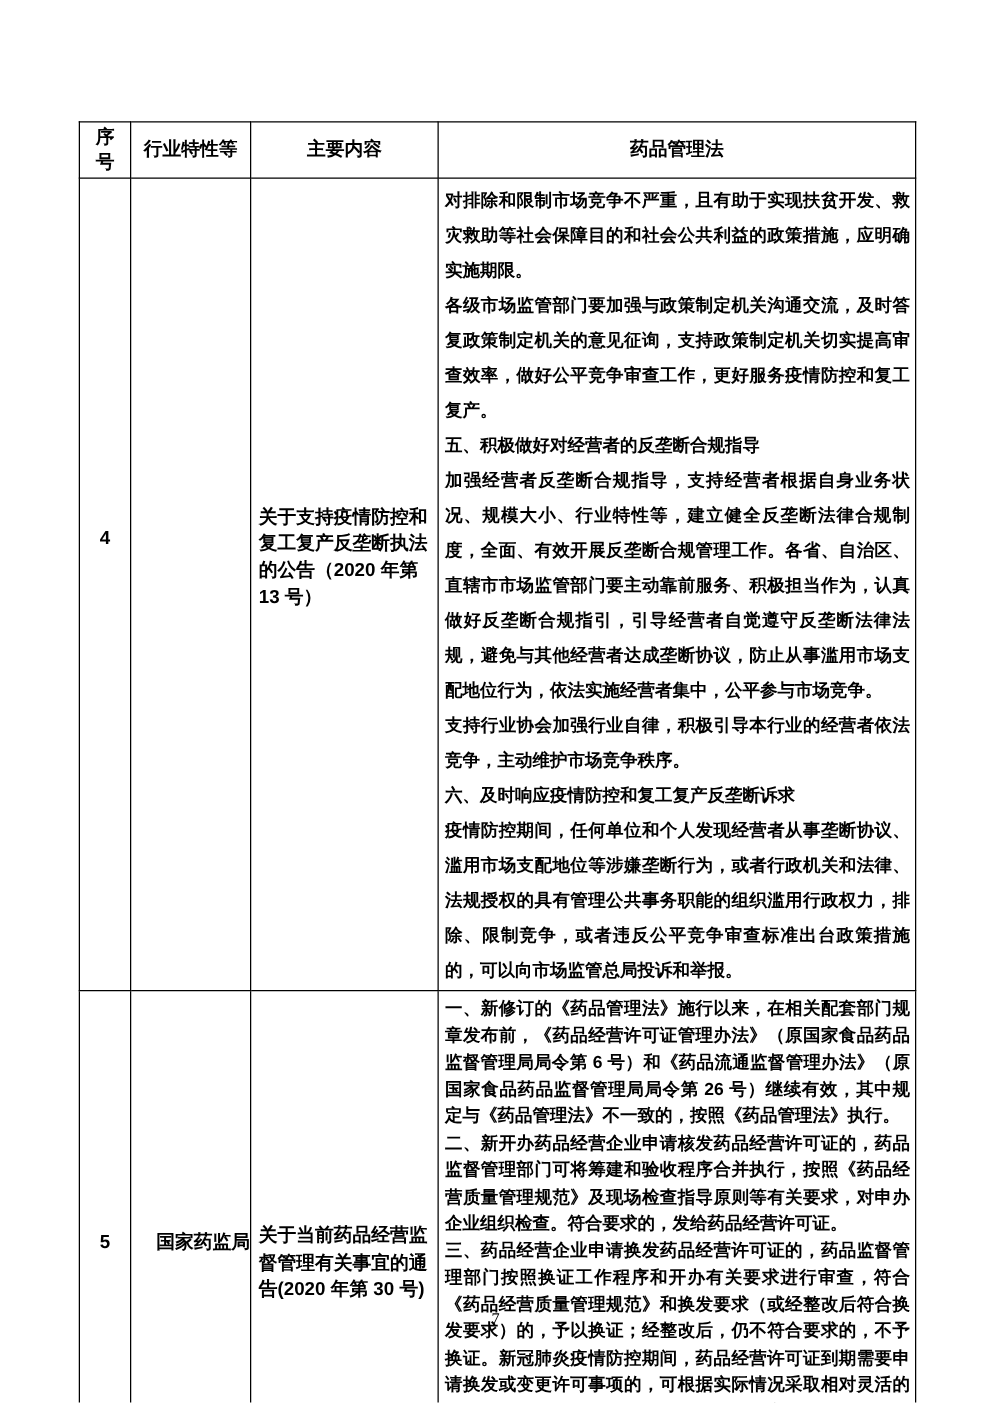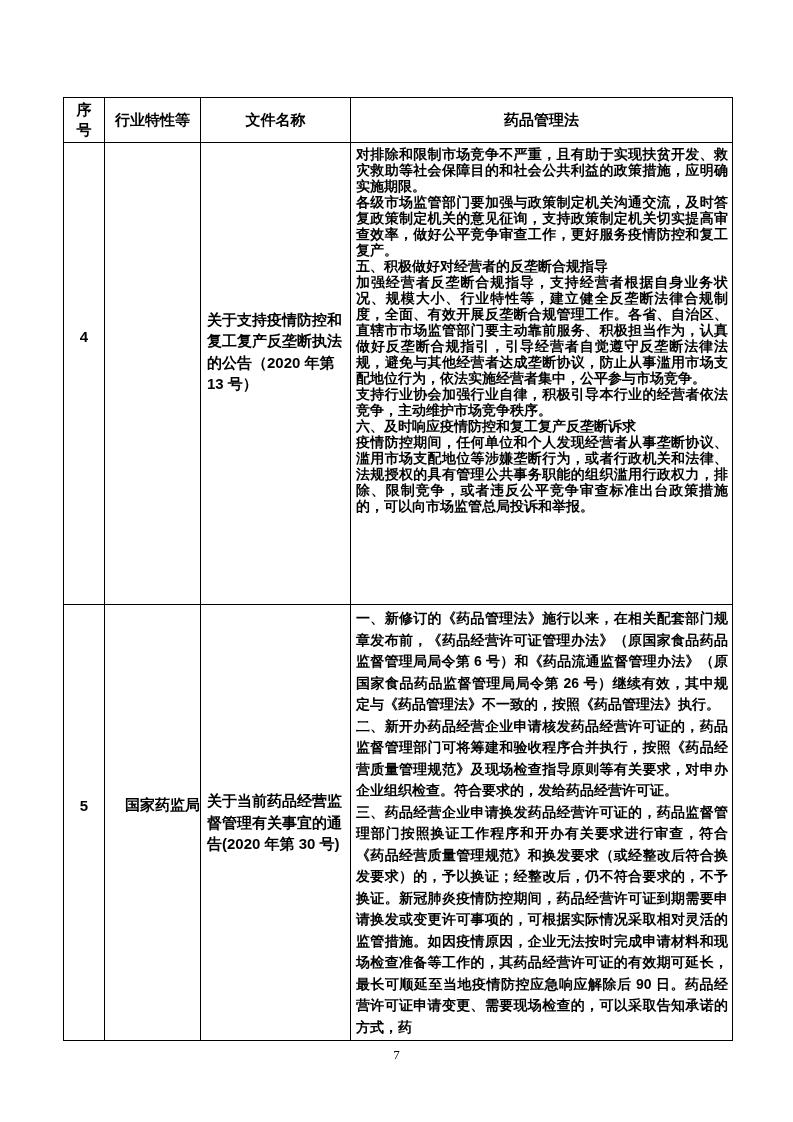--- a/index.html
+++ b/index.html
@@ -43,21 +43,21 @@
   }
   td.cell-content {
     font-size: 14px;
     text-align: justify;
     white-space: pre-line;
     vertical-align: top;
     padding: 3px 4px 2px 5px;
   }
   tr.row-a { height: 462px; }
   tr.row-b { height: 430px; }
-  tr.row-a td.cell-content { line-height: 16px; }
+  tr.row-a td.cell-content { line-height: 28px; }
   tr.row-b td.cell-content { line-height: 21.5px; }
   
   .nudge-serial-a { position: relative; top: -37px; }
   .nudge-name-a   { display: block; position: relative; top: -22px; }
   .nudge-serial-b { position: relative; top: -17px; }
   .nudge-agency-b { position: relative; top: -17px; }
   .page-num {
     position: absolute;
     top: 1047px; left: 0;
     width: 793px;
@@ -73,21 +73,21 @@
   <colgroup>
     <col style="width:41px">
     <col style="width:96px">
     <col style="width:150px">
     <col style="width:382px">
   </colgroup>
   <thead>
     <tr>
       <th class="col-serial-h">序号</th>
       <th>行业特性等</th>
-      <th>文件名称</th>
+      <th>主要内容</th>
       <th>药品管理法</th>
     </tr>
   </thead>
   <tbody>
     <tr class="row-a">
       <td class="cell-serial">
         <span class="nudge-serial-a">4</span>
       </td>
       <td class="cell-agency">
         <span></span>

